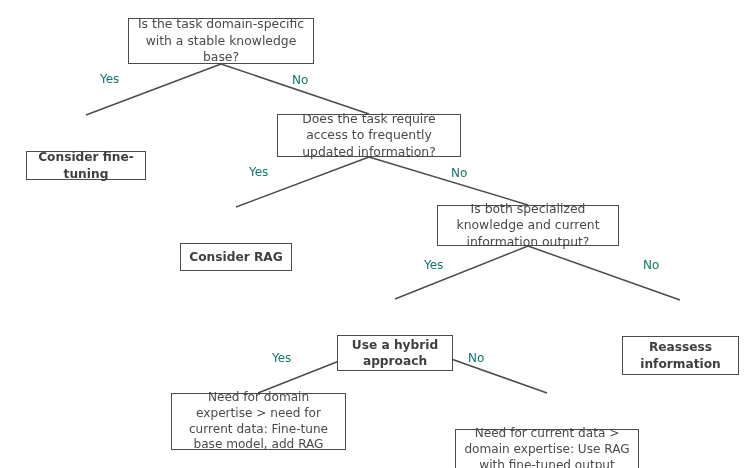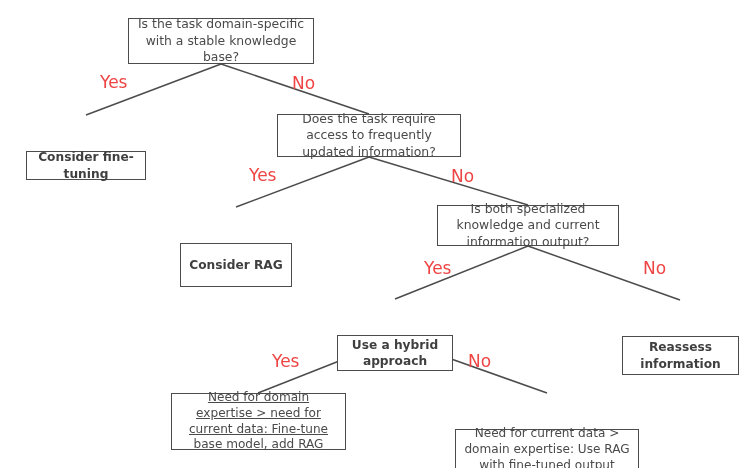--- a/index.html
+++ b/index.html
@@ -48,22 +48,22 @@
     font-weight: 700;
     color: #3f3f3f;
     margin-top: 36px;
   }
   .node.detail {
     font-size: 12.1px;
     font-weight: 400;
   }
   .edge-label {
     position: absolute;
-    font-size: 17px;
-    color: #ef4444;
+    font-size: 12px;
+    color: #0f766e;
     white-space: nowrap;
     z-index: 3;
     background: transparent;
   }
 </style>
 </head>
 <body>
 
 <div id="diagram-canvas">
   <svg id="edge-layer" viewBox="0 0 751 468" width="751" height="468" xmlns="http://www.w3.org/2000/svg">
@@ -79,33 +79,33 @@
   <div id="node-layer">
       <div class="node question" style="left: 128px; top: 18px; width: 186px; height: 46px;">
         <span>Is the task domain-specific with a stable knowledge base?</span>
       </div>
       <div class="node outcome" style="left: 26px; top: 115px; width: 120px; height: 29px;">
         <span>Consider fine-tuning</span>
       </div>
       <div class="node question" style="left: 277px; top: 114px; width: 184px; height: 43px; text-align: center;">
         <span>Does the task require access to frequently updated information?</span>
       </div>
-      <div class="node outcome" style="left: 180px; top: 207px; width: 112px; height: 44px;">
+      <div class="node outcome" style="left: 180px; top: 207px; width: 112px; height: 28px;">
         <span>Consider RAG</span>
       </div>
       <div class="node question" style="left: 437px; top: 205px; width: 182px; height: 41px;">
         <span>Is both specialized knowledge and current information output?</span>
       </div>
       <div class="node outcome" style="left: 337px; top: 299px; width: 116px; height: 36px; justify-content: center;">
         <span>Use a hybrid approach</span>
       </div>
       <div class="node outcome" style="left: 622px; top: 300px; width: 117px; height: 39px;">
         <span>Reassess information</span>
       </div>
-      <div class="node detail" style="left: 171px; top: 393px; width: 175px; height: 57px; text-decoration: underline;">
+      <div class="node detail" style="left: 171px; top: 393px; width: 175px; height: 57px;">
         <span>Need for domain expertise &gt; need for current data: Fine-tune base model, add RAG</span>
       </div>
       <div class="node detail" style="left: 455px; top: 393px; width: 184px; height: 57px; margin-top: 36px;">
         <span>Need for current data &gt; domain expertise: Use RAG with fine-tuned output generator</span>
       </div>
     </div>
   <div id="label-layer">
       <div class="edge-label" style="left: 100px; top: 72px;">Yes</div>
       <div class="edge-label" style="left: 292px; top: 73px;">No</div>
       <div class="edge-label" style="left: 249px; top: 165px;">Yes</div>

